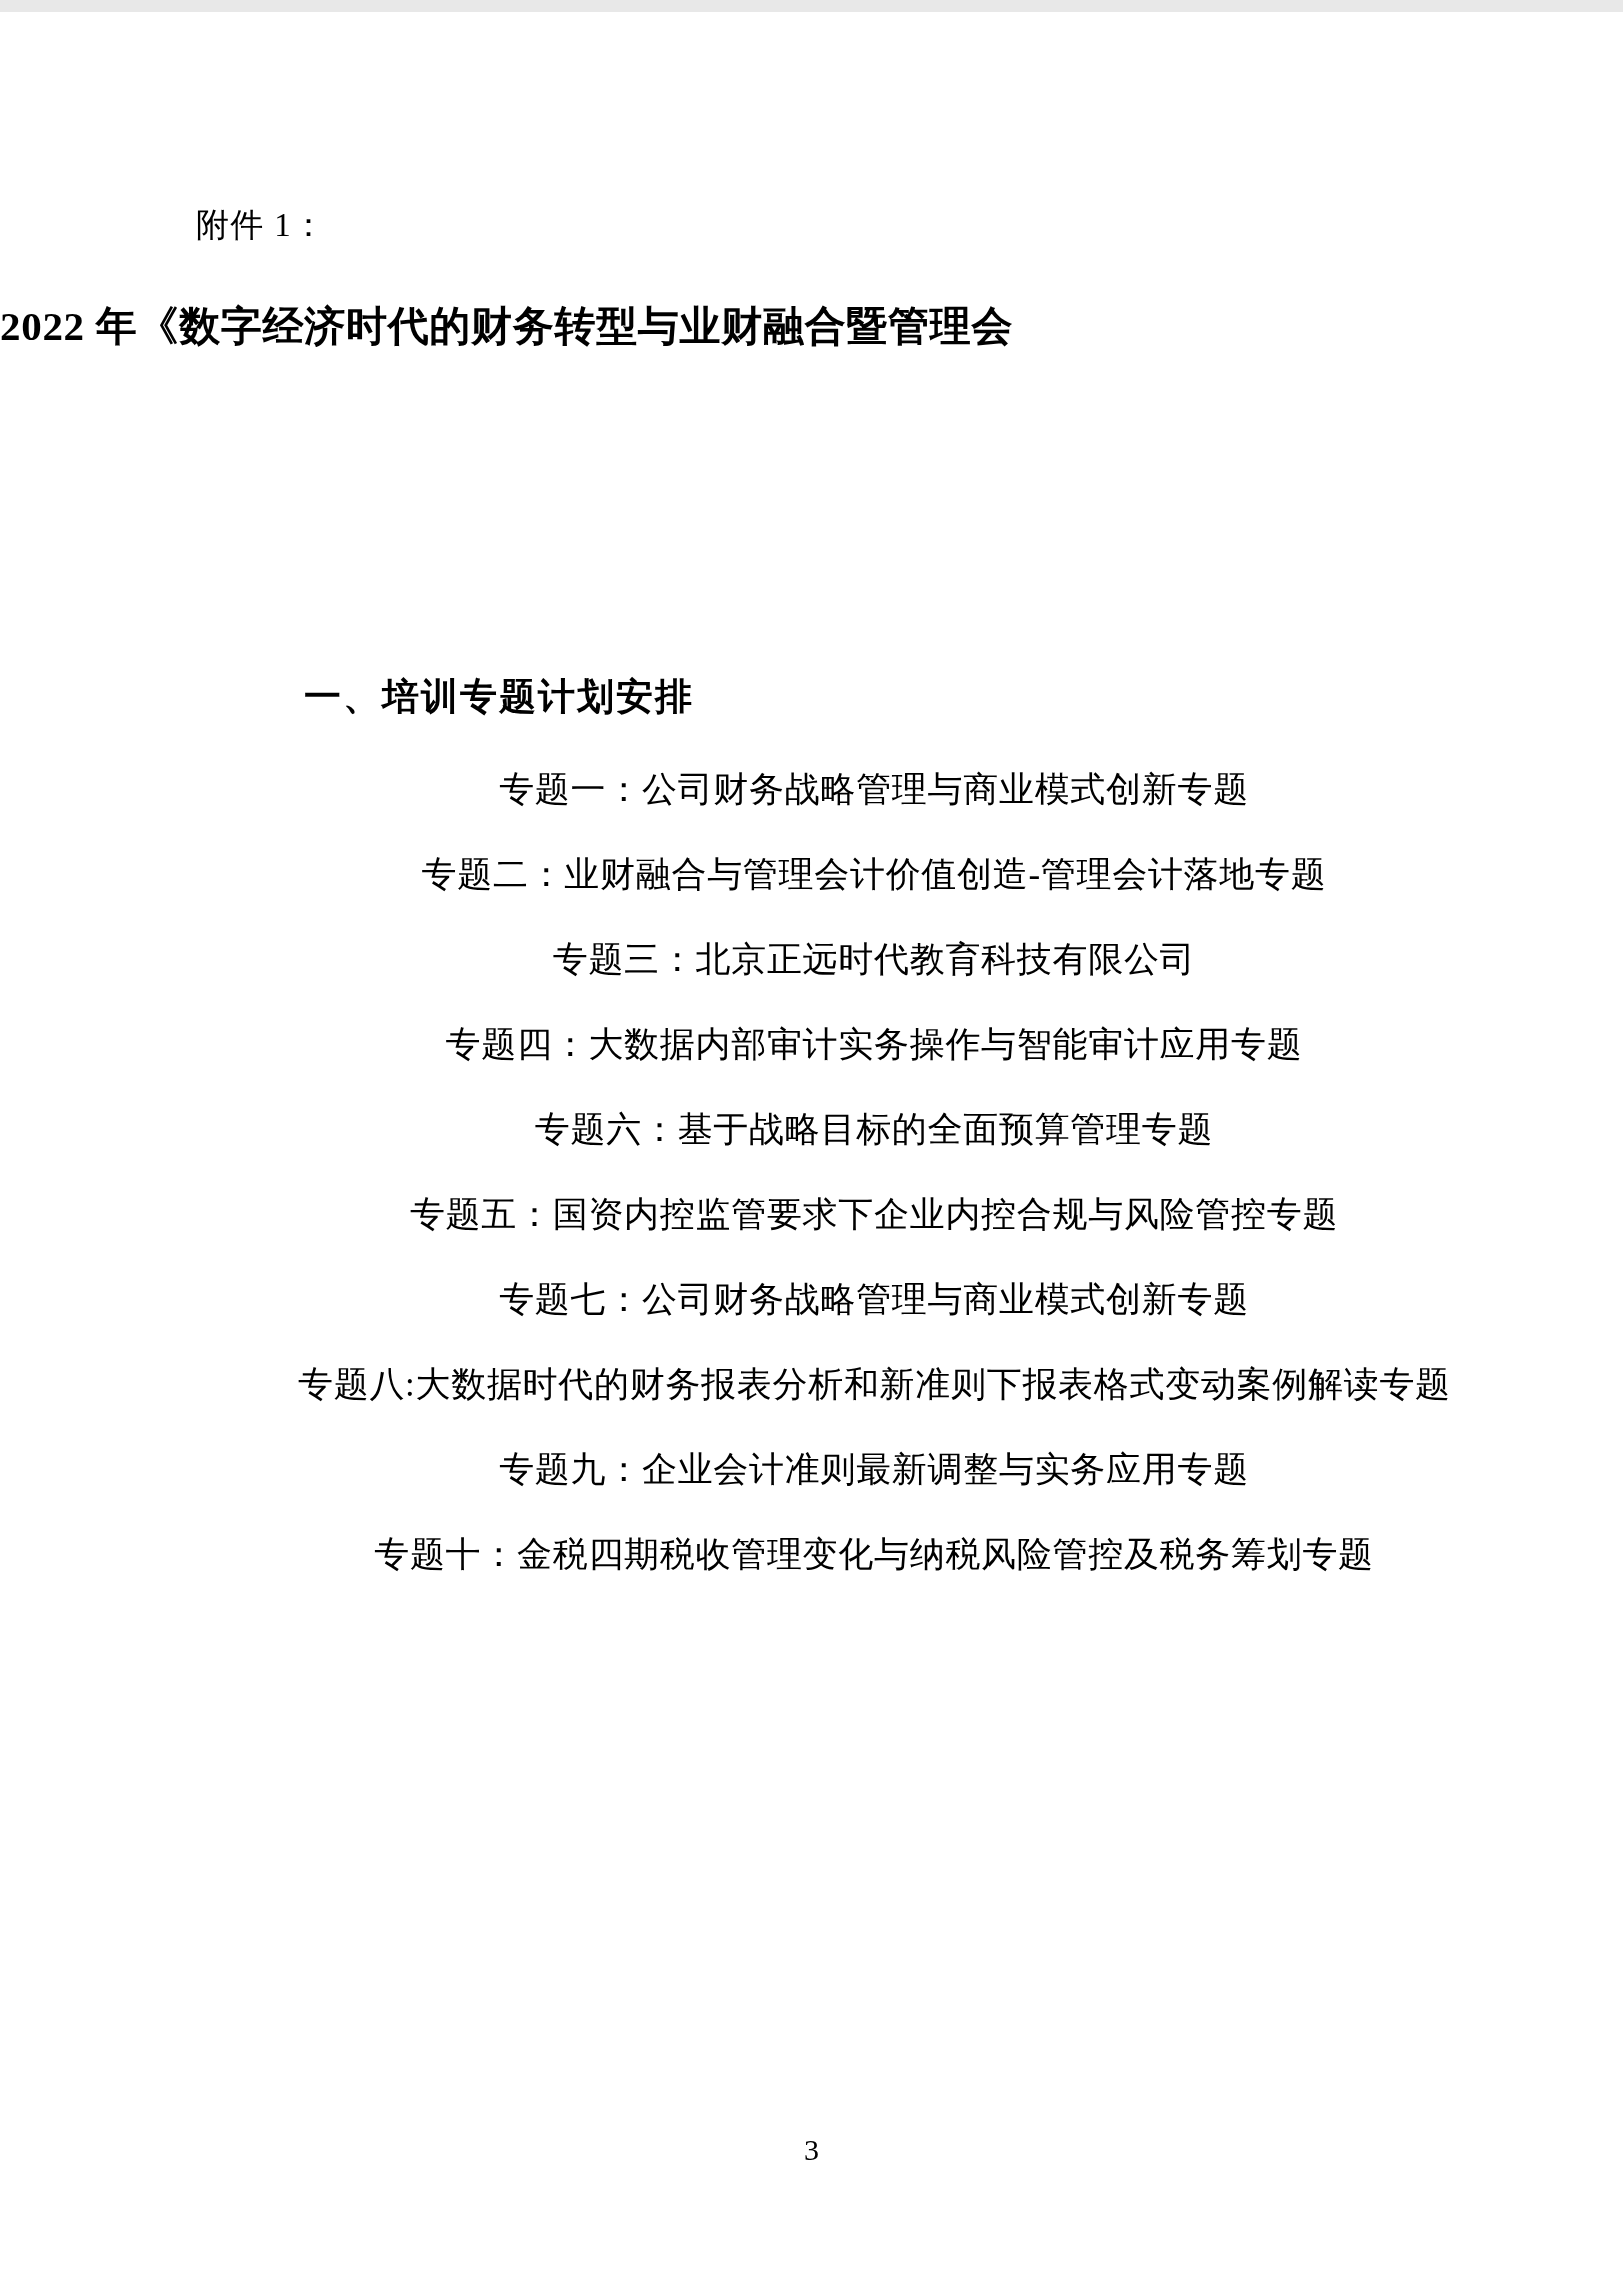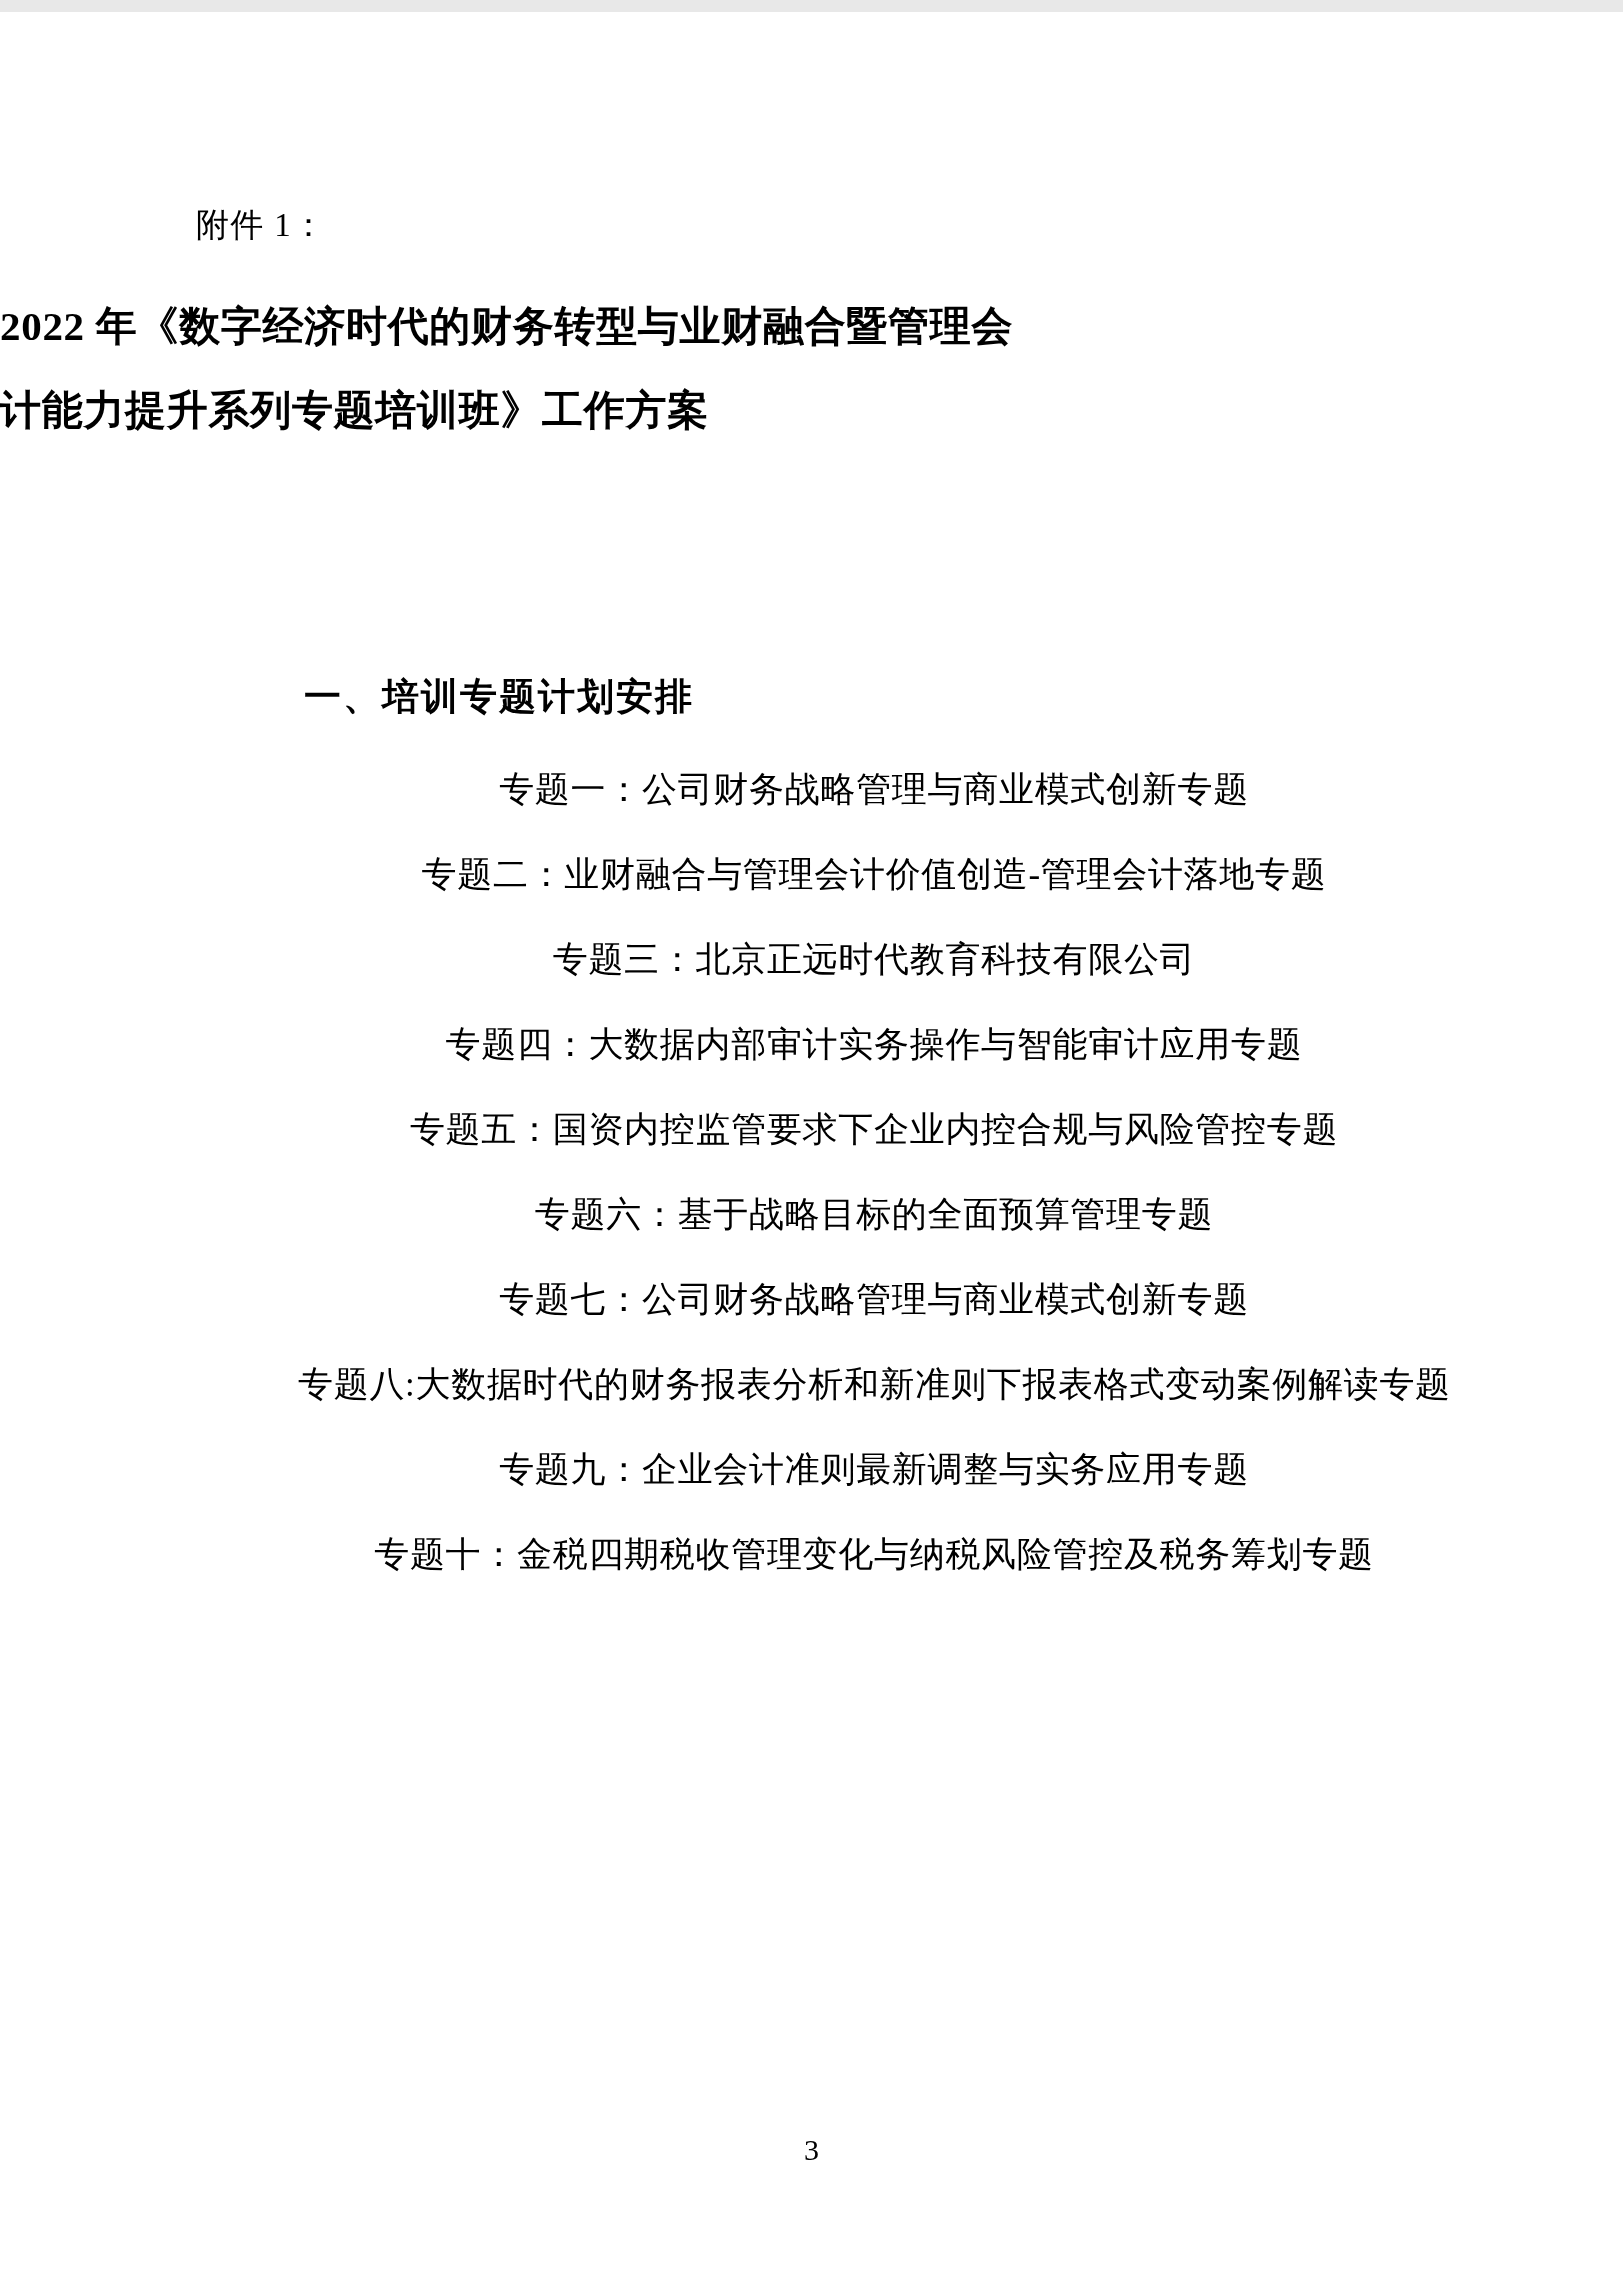--- a/index.html
+++ b/index.html
@@ -89,33 +89,32 @@
 </style>
 </head>
 <body>
 
 <div class="page">
 
   <div class="attachment">附件 1：</div>
 
   <div class="doc-title">
     <span class="title-line">2022 年《数字经济时代的财务转型与业财融合暨管理会</span>
-    <span class="title-line">计能力提升系列专题培训班》工作方案</span>
   </div>
 
 
   <div class="section-heading">一、培训专题计划安排</div>
 
   <div class="topics">
     <p class="topic">专题一：公司财务战略管理与商业模式创新专题</p>
     <p class="topic">专题二：业财融合与管理会计价值创造-管理会计落地专题</p>
     <p class="topic">专题三：北京正远时代教育科技有限公司</p>
     <p class="topic">专题四：大数据内部审计实务操作与智能审计应用专题</p>
+    <p class="topic">专题六：基于战略目标的全面预算管理专题</p>
     <p class="topic">专题五：国资内控监管要求下企业内控合规与风险管控专题</p>
-    <p class="topic">专题六：基于战略目标的全面预算管理专题</p>
     <p class="topic">专题七：公司财务战略管理与商业模式创新专题</p>
     <p class="topic">专题八:大数据时代的财务报表分析和新准则下报表格式变动案例解读专题</p>
     <p class="topic">专题九：企业会计准则最新调整与实务应用专题</p>
     <p class="topic">专题十：金税四期税收管理变化与纳税风险管控及税务筹划专题</p>
   </div>
 
   <div class="page-number">3</div>
 
 </div>
 

